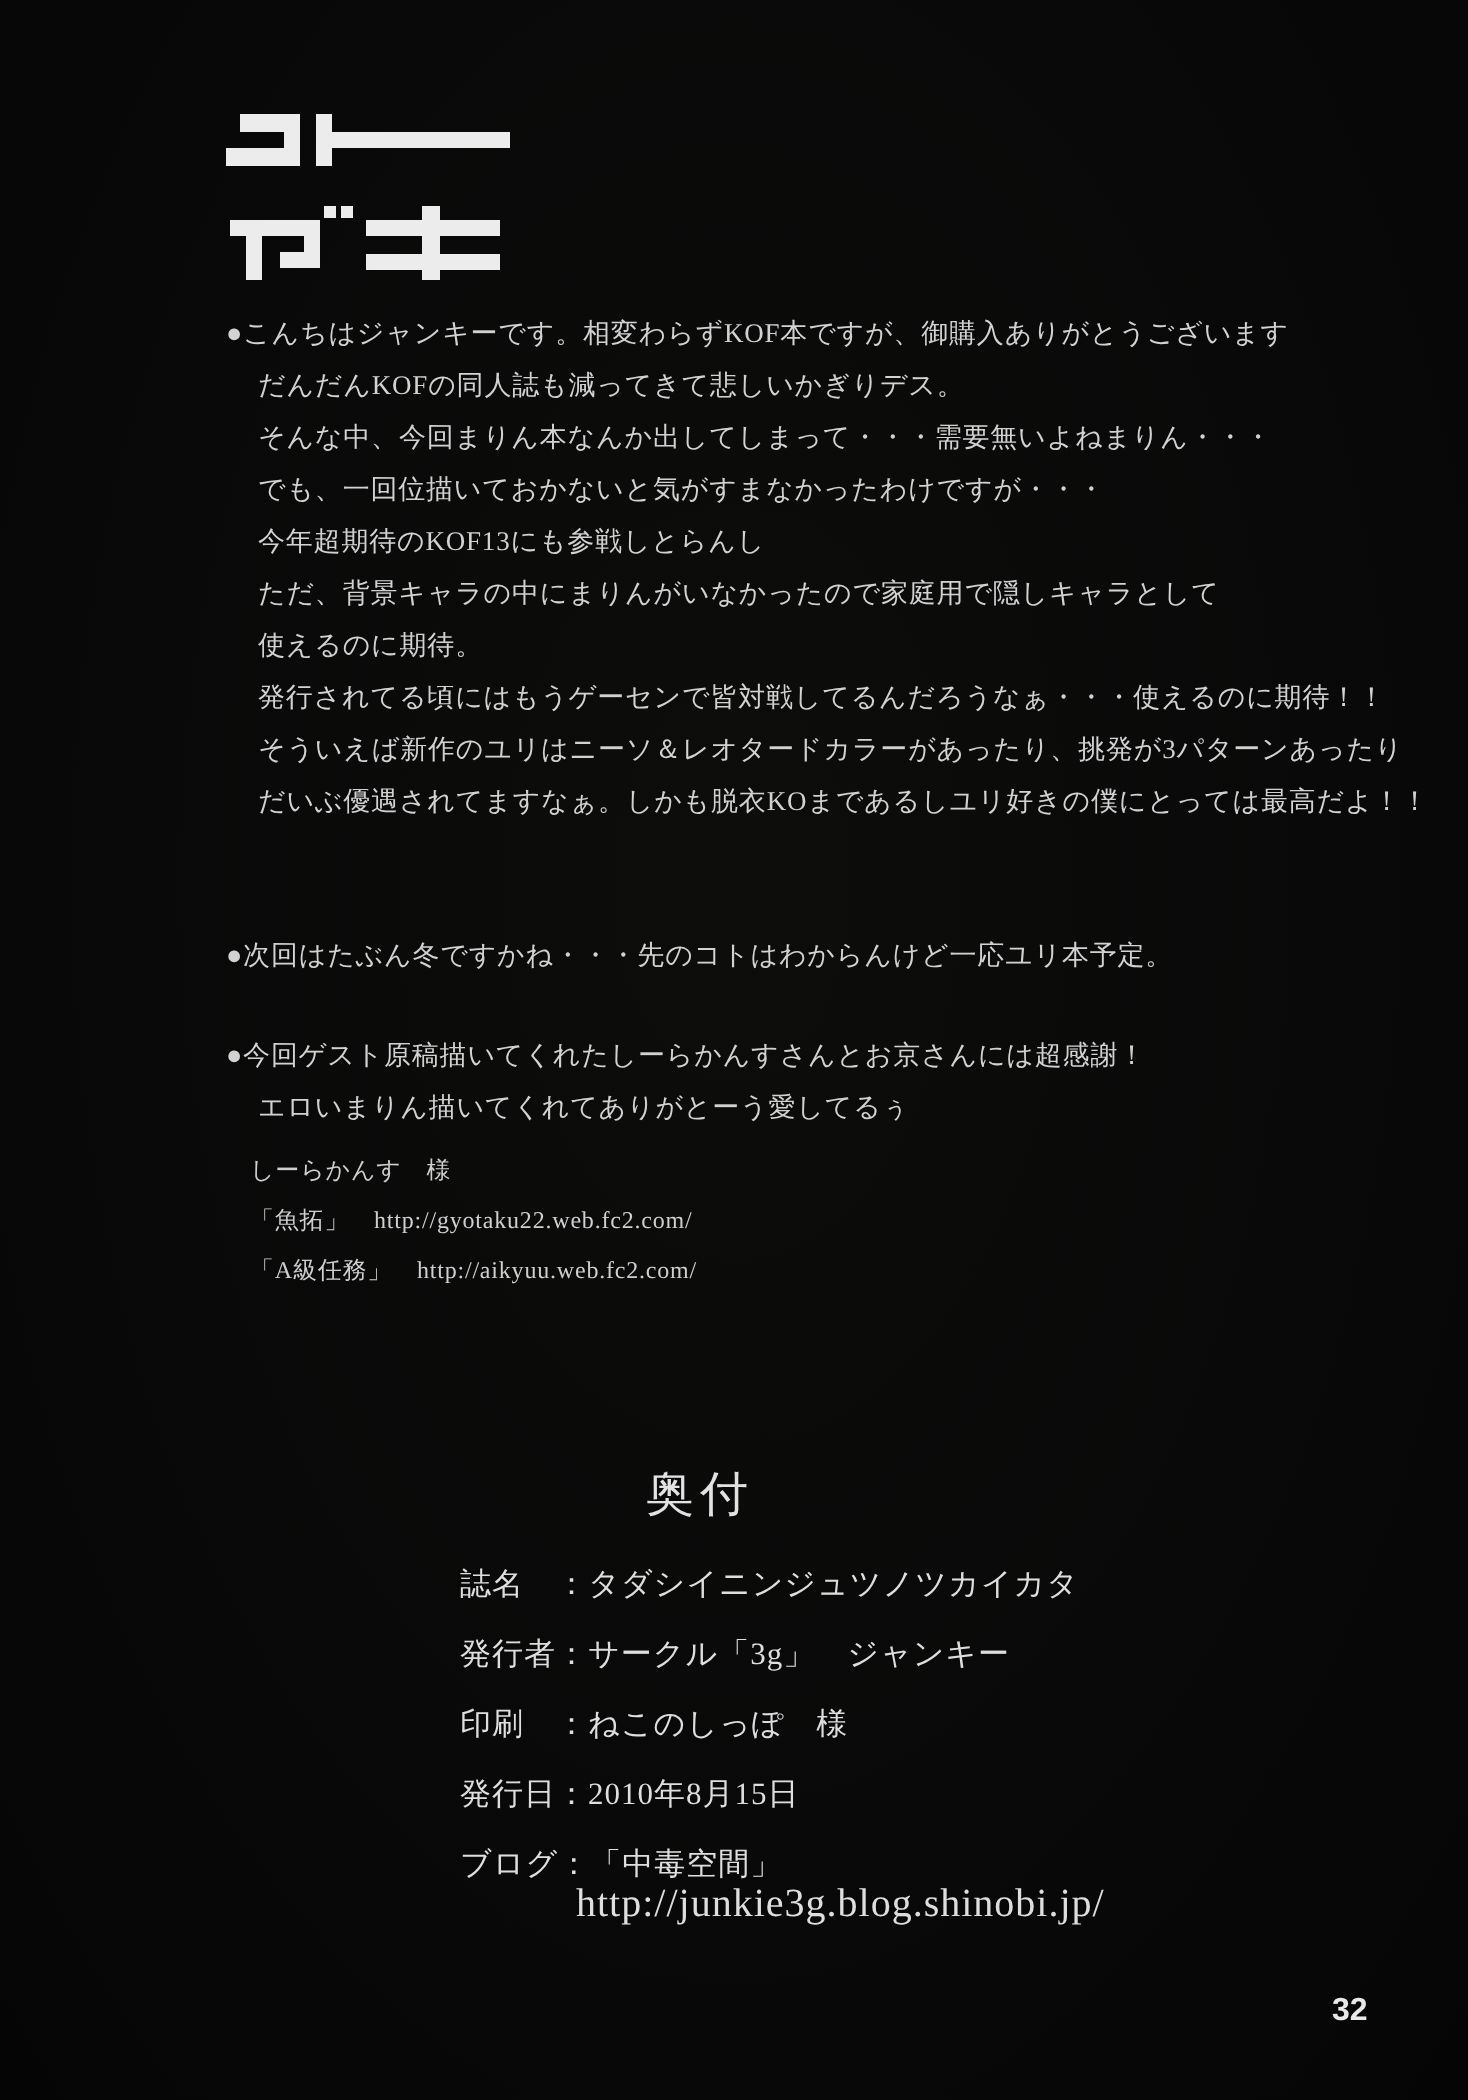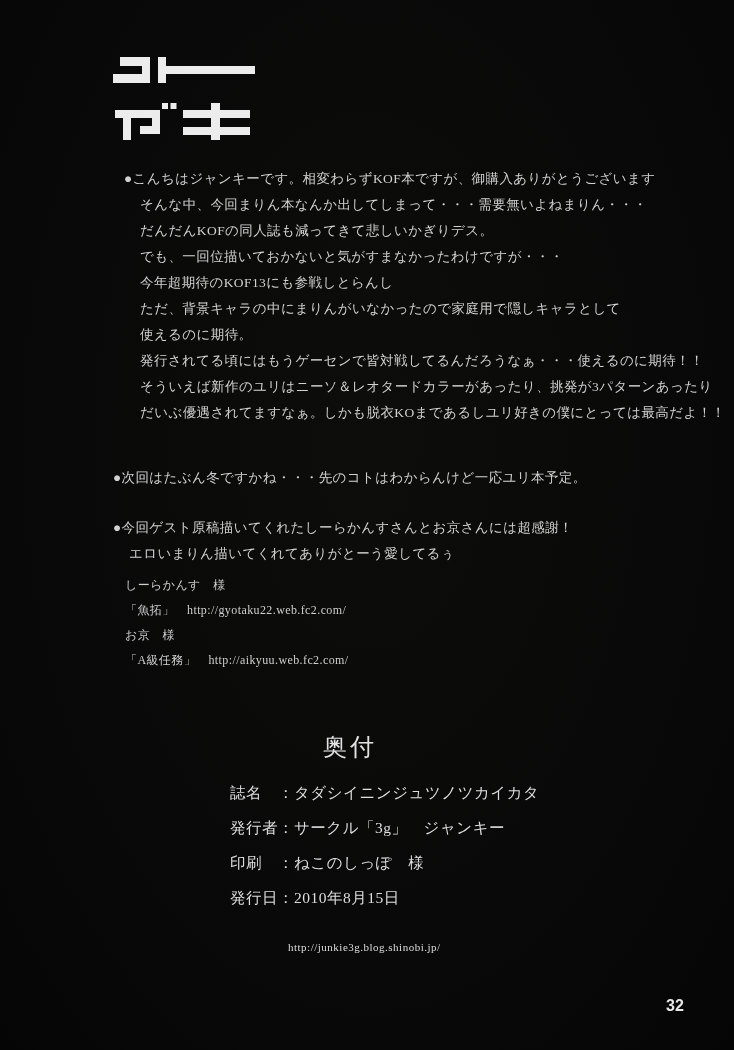--- a/index.html
+++ b/index.html
@@ -22,21 +22,21 @@
   .logo rect { fill: #ececec; }
   .para {
     position: absolute;
     left: 113px;
     font-size: 13.5px;
     line-height: 26px;
     letter-spacing: 0.4px;
     color: #d2d2d2;
     white-space: nowrap;
   }
-  .para1 { top: 166px; margin-left: 11px; }
+  .para1 { top: 154px; }
   .para2 { top: 465px; }
   .para3 { top: 515px; }
   .line.cont { padding-left: 16px; }
   .credits {
     position: absolute;
     left: 125px;
     top: 573px;
     font-size: 12px;
     line-height: 25px;
     letter-spacing: 0.4px;
@@ -58,21 +58,21 @@
     font-size: 15.5px;
     line-height: 35px;
     letter-spacing: 0.5px;
     color: #dedede;
     white-space: nowrap;
   }
   .colophon-url {
     position: absolute;
     left: 288px;
     top: 941px;
-    font-size: 11px;
+    font-size: 20px;
     letter-spacing: 0.5px;
     color: #dedede;
     white-space: nowrap;
   }
   .page-number {
     position: absolute;
     left: 666px;
     top: 997px;
     font-family: "Liberation Sans", "DejaVu Sans", sans-serif;
     font-weight: bold;
@@ -101,22 +101,22 @@
     <rect x="40" y="61" width="8" height="16"></rect>
     <rect x="28" y="69" width="20" height="8"></rect>
 
     <rect x="71" y="53" width="67" height="8"></rect>
     <rect x="71" y="70" width="67" height="8"></rect>
     <rect x="99" y="46" width="9" height="37"></rect>
   </svg>
 
   <div class="para para1">
     <div class="line">●こんちはジャンキーです。相変わらずKOF本ですが、御購入ありがとうございます</div>
+    <div class="line cont">だんだんKOFの同人誌も減ってきて悲しいかぎりデス。</div>
     <div class="line cont">そんな中、今回まりん本なんか出してしまって・・・需要無いよねまりん・・・</div>
-    <div class="line cont">だんだんKOFの同人誌も減ってきて悲しいかぎりデス。</div>
     <div class="line cont">でも、一回位描いておかないと気がすまなかったわけですが・・・</div>
     <div class="line cont">今年超期待のKOF13にも参戦しとらんし</div>
     <div class="line cont">ただ、背景キャラの中にまりんがいなかったので家庭用で隠しキャラとして</div>
     <div class="line cont">使えるのに期待。</div>
     <div class="line cont">発行されてる頃にはもうゲーセンで皆対戦してるんだろうなぁ・・・使えるのに期待！！</div>
     <div class="line cont">そういえば新作のユリはニーソ＆レオタードカラーがあったり、挑発が3パターンあったり</div>
     <div class="line cont">だいぶ優遇されてますなぁ。しかも脱衣KOまであるしユリ好きの僕にとっては最高だよ！！</div>
   </div>
 
   <div class="para para2">
@@ -124,30 +124,30 @@
   </div>
 
   <div class="para para3">
     <div class="line">●今回ゲスト原稿描いてくれたしーらかんすさんとお京さんには超感謝！</div>
     <div class="line cont">エロいまりん描いてくれてありがとーう愛してるぅ</div>
   </div>
 
   <div class="credits">
     <div class="line">しーらかんす　様</div>
     <div class="line">「魚拓」　http://gyotaku22.web.fc2.com/</div>
-    <div class="line">お京　様</div>
     <div class="line">「A級任務」　http://aikyuu.web.fc2.com/</div>
   </div>
 
   <div class="colophon-heading">奥付</div>
 
   <div class="colophon-rows">
     <div class="line">誌名　：タダシイニンジュツノツカイカタ</div>
     <div class="line">発行者：サークル「3g」　ジャンキー</div>
     <div class="line">印刷　：ねこのしっぽ　様</div>
     <div class="line">発行日：2010年8月15日</div>
+    <div class="line">ブログ：「中毒空間」</div>
   </div>
 
   <div class="colophon-url">http://junkie3g.blog.shinobi.jp/</div>
 
   <div class="page-number">32</div>
 
 </div>
 
 </body></html>

